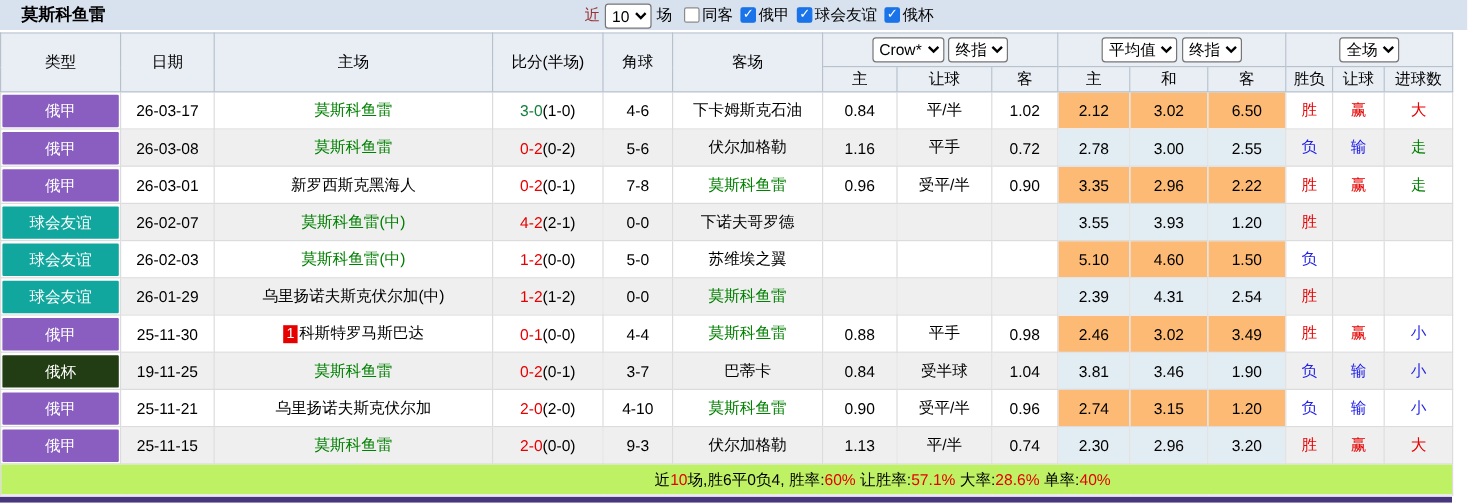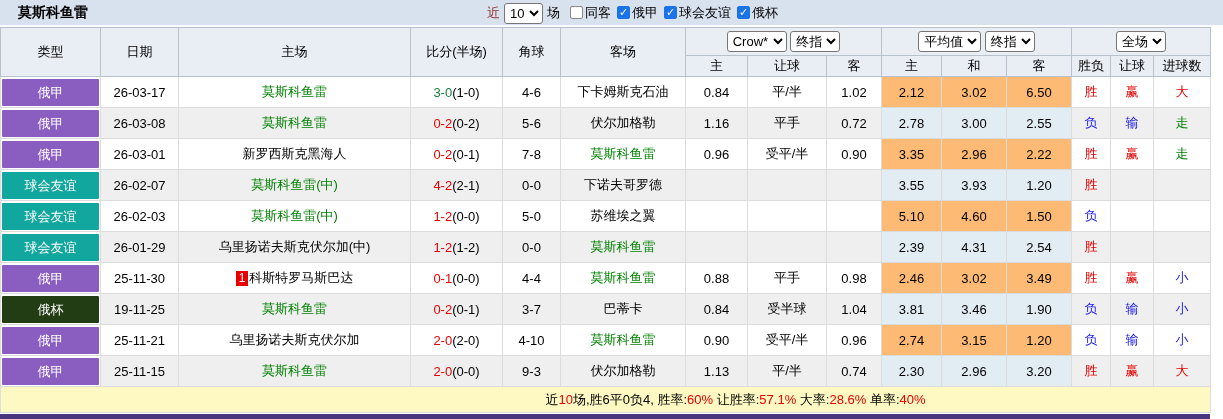--- a/index.html
+++ b/index.html
@@ -23,21 +23,21 @@
   th { background:#e9eef5; border:1px solid #b7c2cd; font-weight:normal; text-align:center; }
   .hrowA th { height:28px; }
   .hrowB th { height:21px; }
   td { border:1px solid #dcdcdc; text-align:center; height:31px; overflow:hidden; white-space:nowrap; }
   tbody tr.even td { background:#efefef; }
   tbody td.avg { background:#fdba74; }
   tbody tr.even td.avg { background:#e2ecf3; }
   td.league-td { padding:1px; background:#fff !important; }
   .league-badge { height:27px; line-height:27px; color:#fff; border-radius:1px; }
   .rank-badge { display:inline-block; background:#e60000; color:#fff; padding:0 3px; margin-right:1px; font-size:12px; line-height:15px; }
-  tfoot td { height:26px; text-align:center; padding-left:260px; background:#fef9c3; border:1px solid #dcdcdc; }
+  tfoot td { height:26px; text-align:center; padding-left:260px; background:#bef264; border:1px solid #dcdcdc; }
   .bottombar { width:1210px; height:7px; background:#47357e; margin-top:1px; }
 </style>
 </head>
 <body>
 
 <div class="screen">
 
   <div class="topbar">
     <span class="title">莫斯科鱼雷</span>
     <div class="topbar-right">

